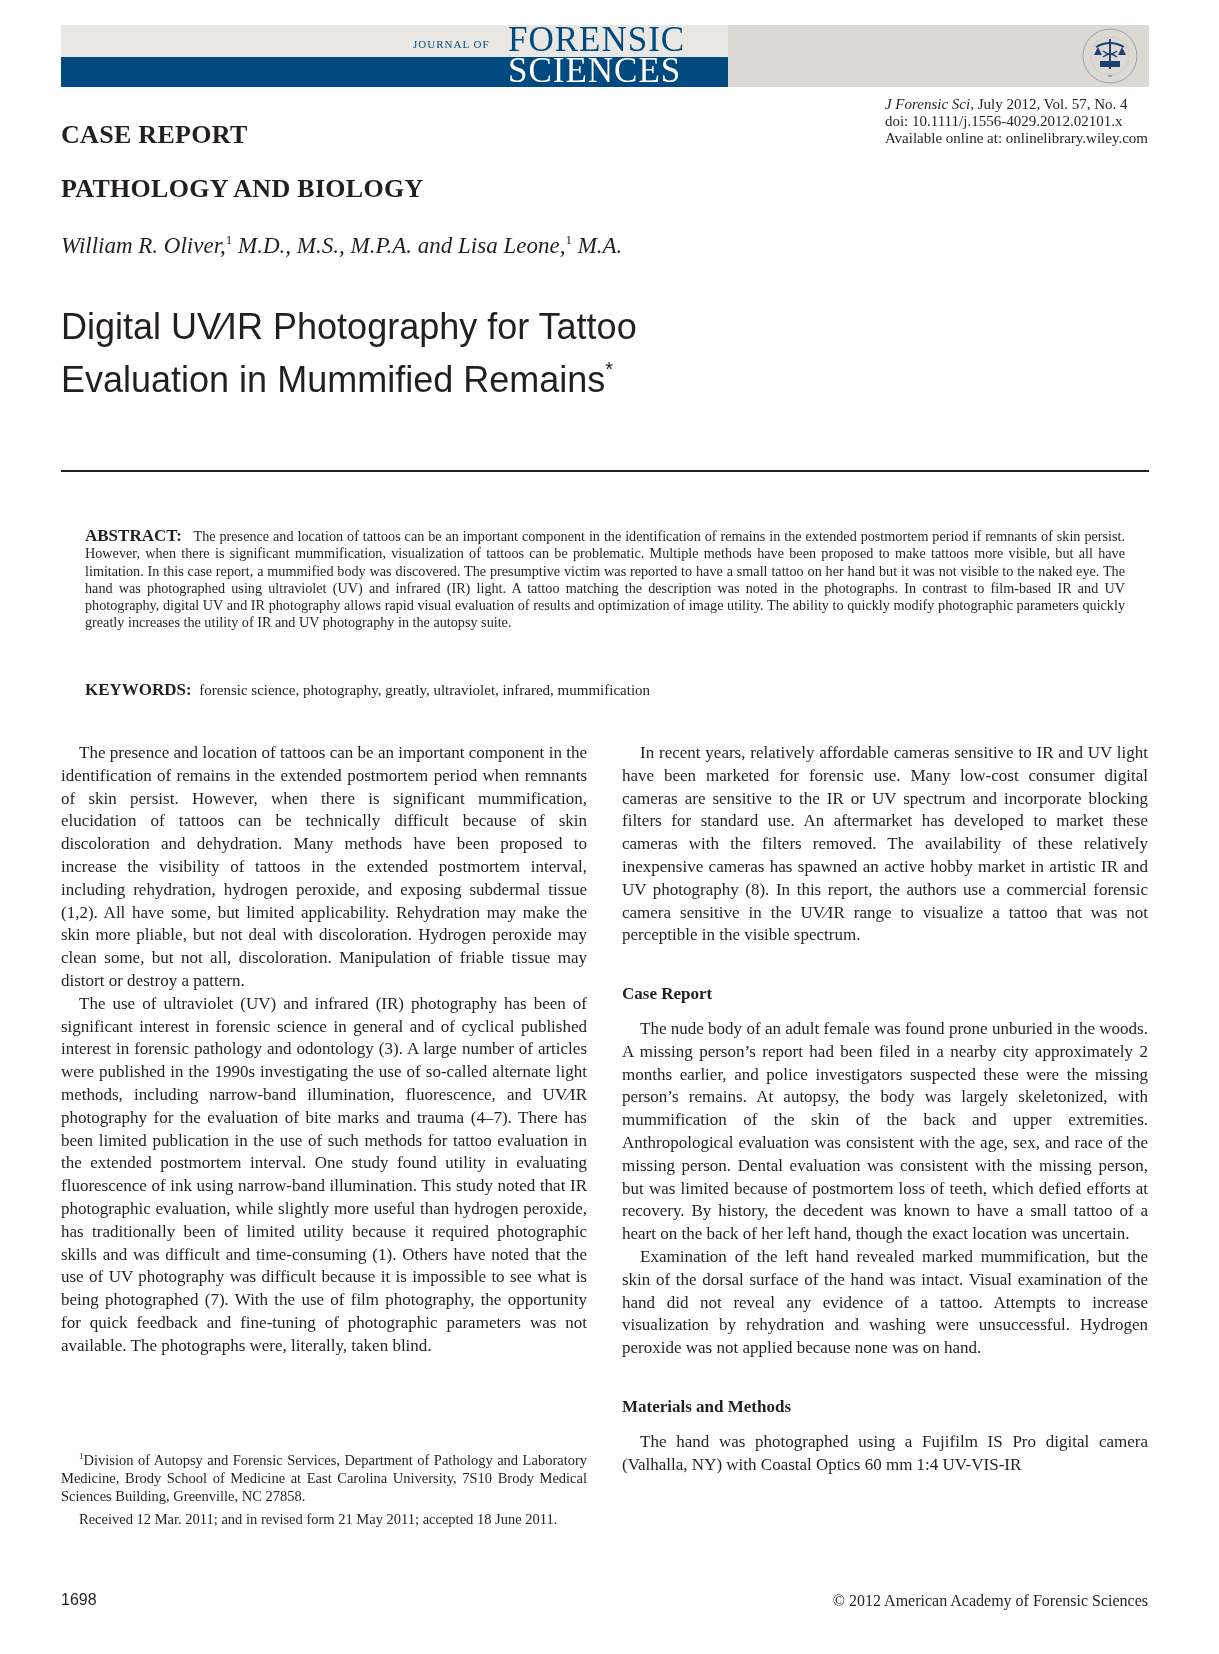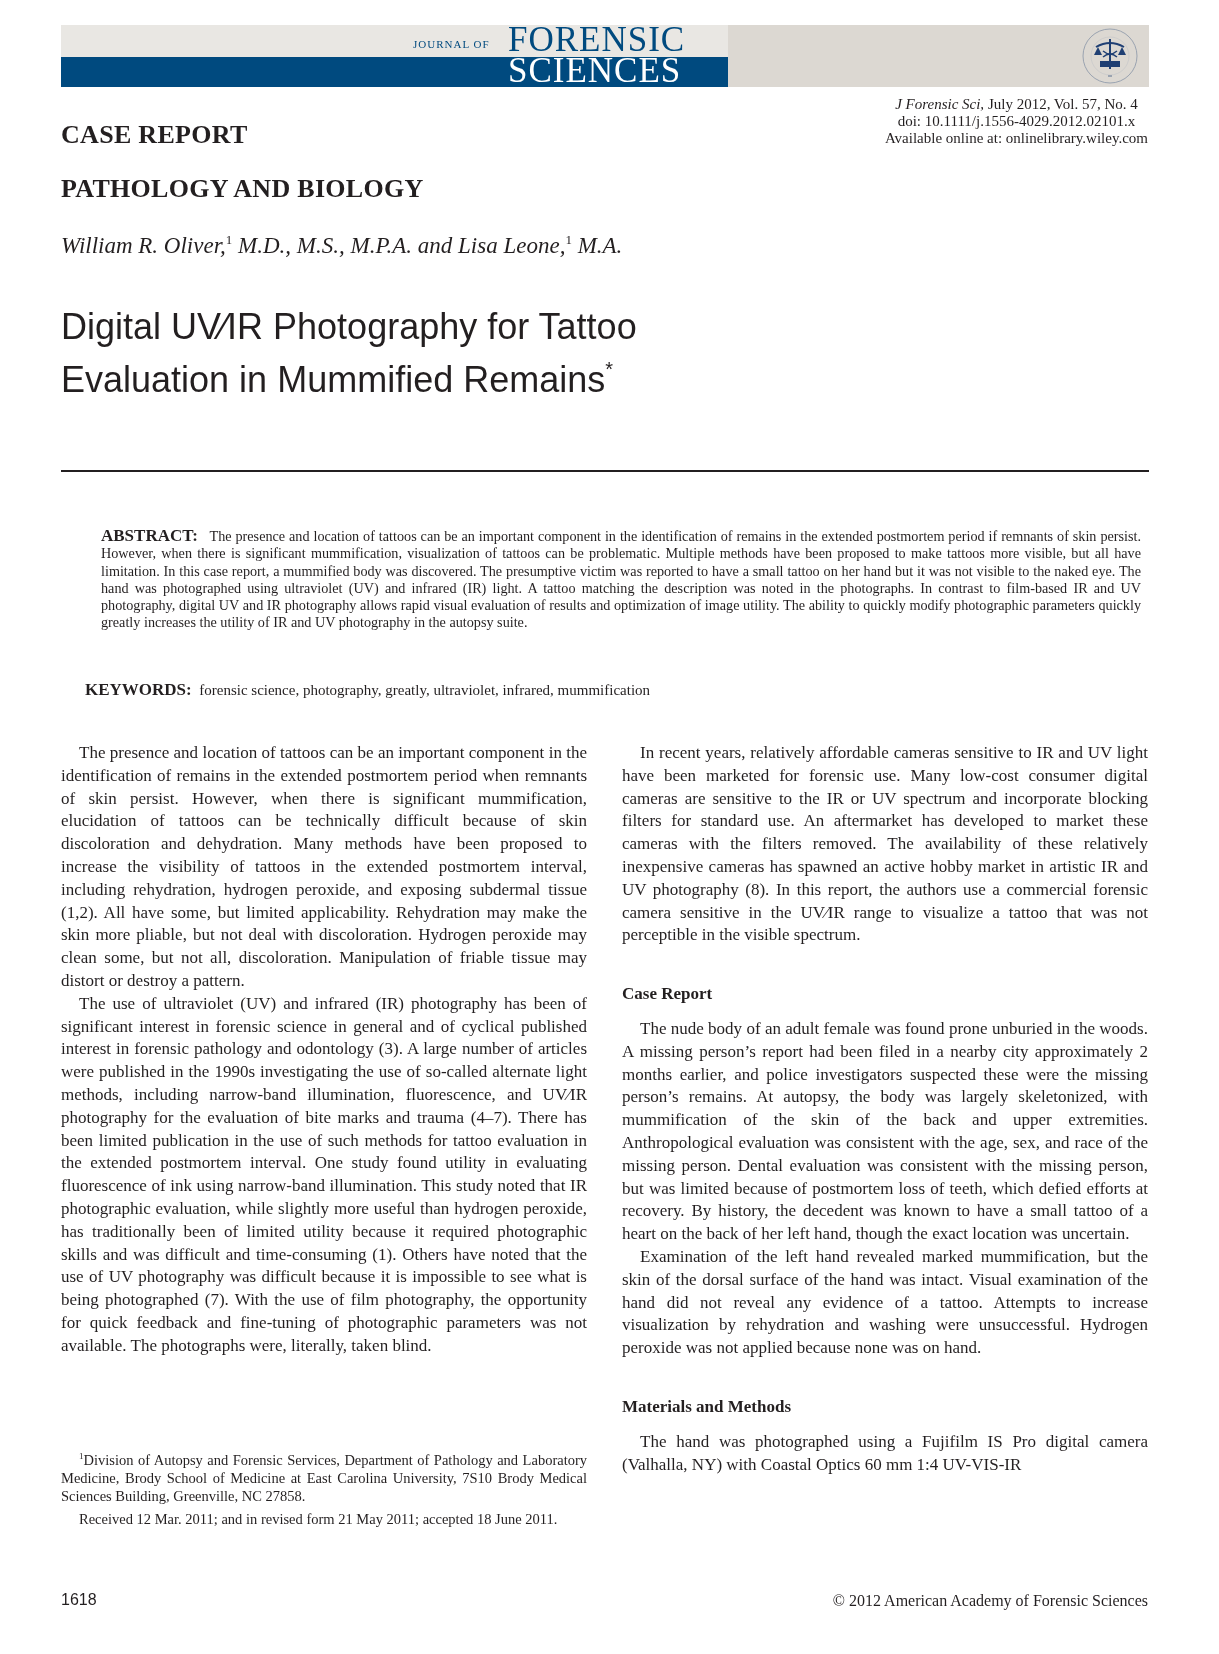--- a/index.html
+++ b/index.html
@@ -9,34 +9,34 @@
 
   
   .banner { left: 61px; top: 25px; width: 1088px; height: 62px; background: #e9e7e3; }
   .banner-right { position: absolute; left: 667px; top: 0; width: 421px; height: 62px; background: #dcd8d2; }
   .banner-blue { position: absolute; left: 0; top: 32px; width: 667px; height: 30px; background: #004a7f; }
   .journal-of { position: absolute; left: 352px; top: 13px; font-size: 11px; letter-spacing: 1px; color: #004a7f; font-family: "Liberation Serif", serif; }
   .forensic { position: absolute; left: 447px; top: -3px; font-size: 35px; letter-spacing: 1px; color: #004a7f; font-family: "Liberation Serif", serif; line-height: 36px; }
   .sciences { position: absolute; left: 447px; top: 29px; font-size: 35px; letter-spacing: 1px; color: #ffffff; font-family: "Liberation Serif", serif; line-height: 34px; }
   .seal { position: absolute; left: 1020px; top: 2px; width: 58px; height: 58px; }
 
-  .citation { right: 71px; top: 96px; text-align: center; font-size: 15px; line-height: 17px; }
+  .citation { right: 71px; top: 96px; text-align: left; font-size: 15px; line-height: 17px; }
   .citation i { font-style: italic; }
 
   .case-report { left: 61px; top: 120px; font-size: 26px; font-weight: bold; letter-spacing: 0.3px; }
   .section-head { left: 61px; top: 174px; font-size: 26px; font-weight: bold; letter-spacing: 0.3px; }
   .authors { left: 61px; top: 232px; font-size: 23px; font-style: italic; }
   .authors sup { font-size: 13px; font-style: normal; vertical-align: 9px; }
 
   .title { left: 61px; top: 306px; font-family: "Liberation Sans", "DejaVu Sans", sans-serif; font-size: 36px; line-height: 42px; color: #231f20; }
   .title sup { font-size: 20px; vertical-align: 16px; }
 
   .rule { left: 61px; top: 470px; width: 1088px; height: 2px; background: #231f20; }
 
-  .abstract { left: 85px; top: 527px; width: 1040px; font-size: 14.2px; line-height: 17.3px; text-align: justify; margin-left: 16px; }
+  .abstract { left: 85px; top: 527px; width: 1040px; font-size: 14.2px; line-height: 17.3px; text-align: justify; }
   .abstract b, .keywords b { font-size: 17px; }
   .keywords { left: 85px; top: 680px; font-size: 15px; }
 
   .col { width: 526px; font-size: 17px; line-height: 22.8px; text-align: justify; }
   .col p { margin: 0; text-indent: 18px; }
   .col-left { left: 61px; top: 742px; }
   .col-right { left: 622px; top: 742px; }
   .col h3 { margin: 0; font-size: 17px; font-weight: bold; }
 
   .footnotes { left: 61px; top: 1447px; width: 526px; font-size: 14.5px; line-height: 18px; text-align: justify; }
@@ -101,14 +101,14 @@
   <p>Examination of the left hand revealed marked mummification, but the skin of the dorsal surface of the hand was intact. Visual examination of the hand did not reveal any evidence of a tattoo. Attempts to increase visualization by rehydration and washing were unsuccessful. Hydrogen peroxide was not applied because none was on hand.</p>
   <h3 style="margin-top:36px;margin-bottom:12px;">Materials and Methods</h3>
   <p>The hand was photographed using a Fujifilm IS Pro digital camera (Valhalla, NY) with Coastal Optics 60 mm 1:4 UV-VIS-IR</p>
 </div>
 
 <div class="abs footnotes">
   <p><sup>1</sup><span>Division of Autopsy and Forensic Services, Department of Pathology and Laboratory Medicine, Brody School of Medicine at East Carolina University, 7S10 Brody Medical Sciences Building, Greenville, NC 27858.</span></p>
   <p class="gap">Received 12 Mar. 2011; and in revised form 21 May 2011; accepted 18 June 2011.</p>
 </div>
 
-<div class="abs page-number">1618</div>
+<div class="abs page-number">1698</div>
 <div class="abs copyright">© 2012 American Academy of Forensic Sciences</div>
 
 </body></html>

